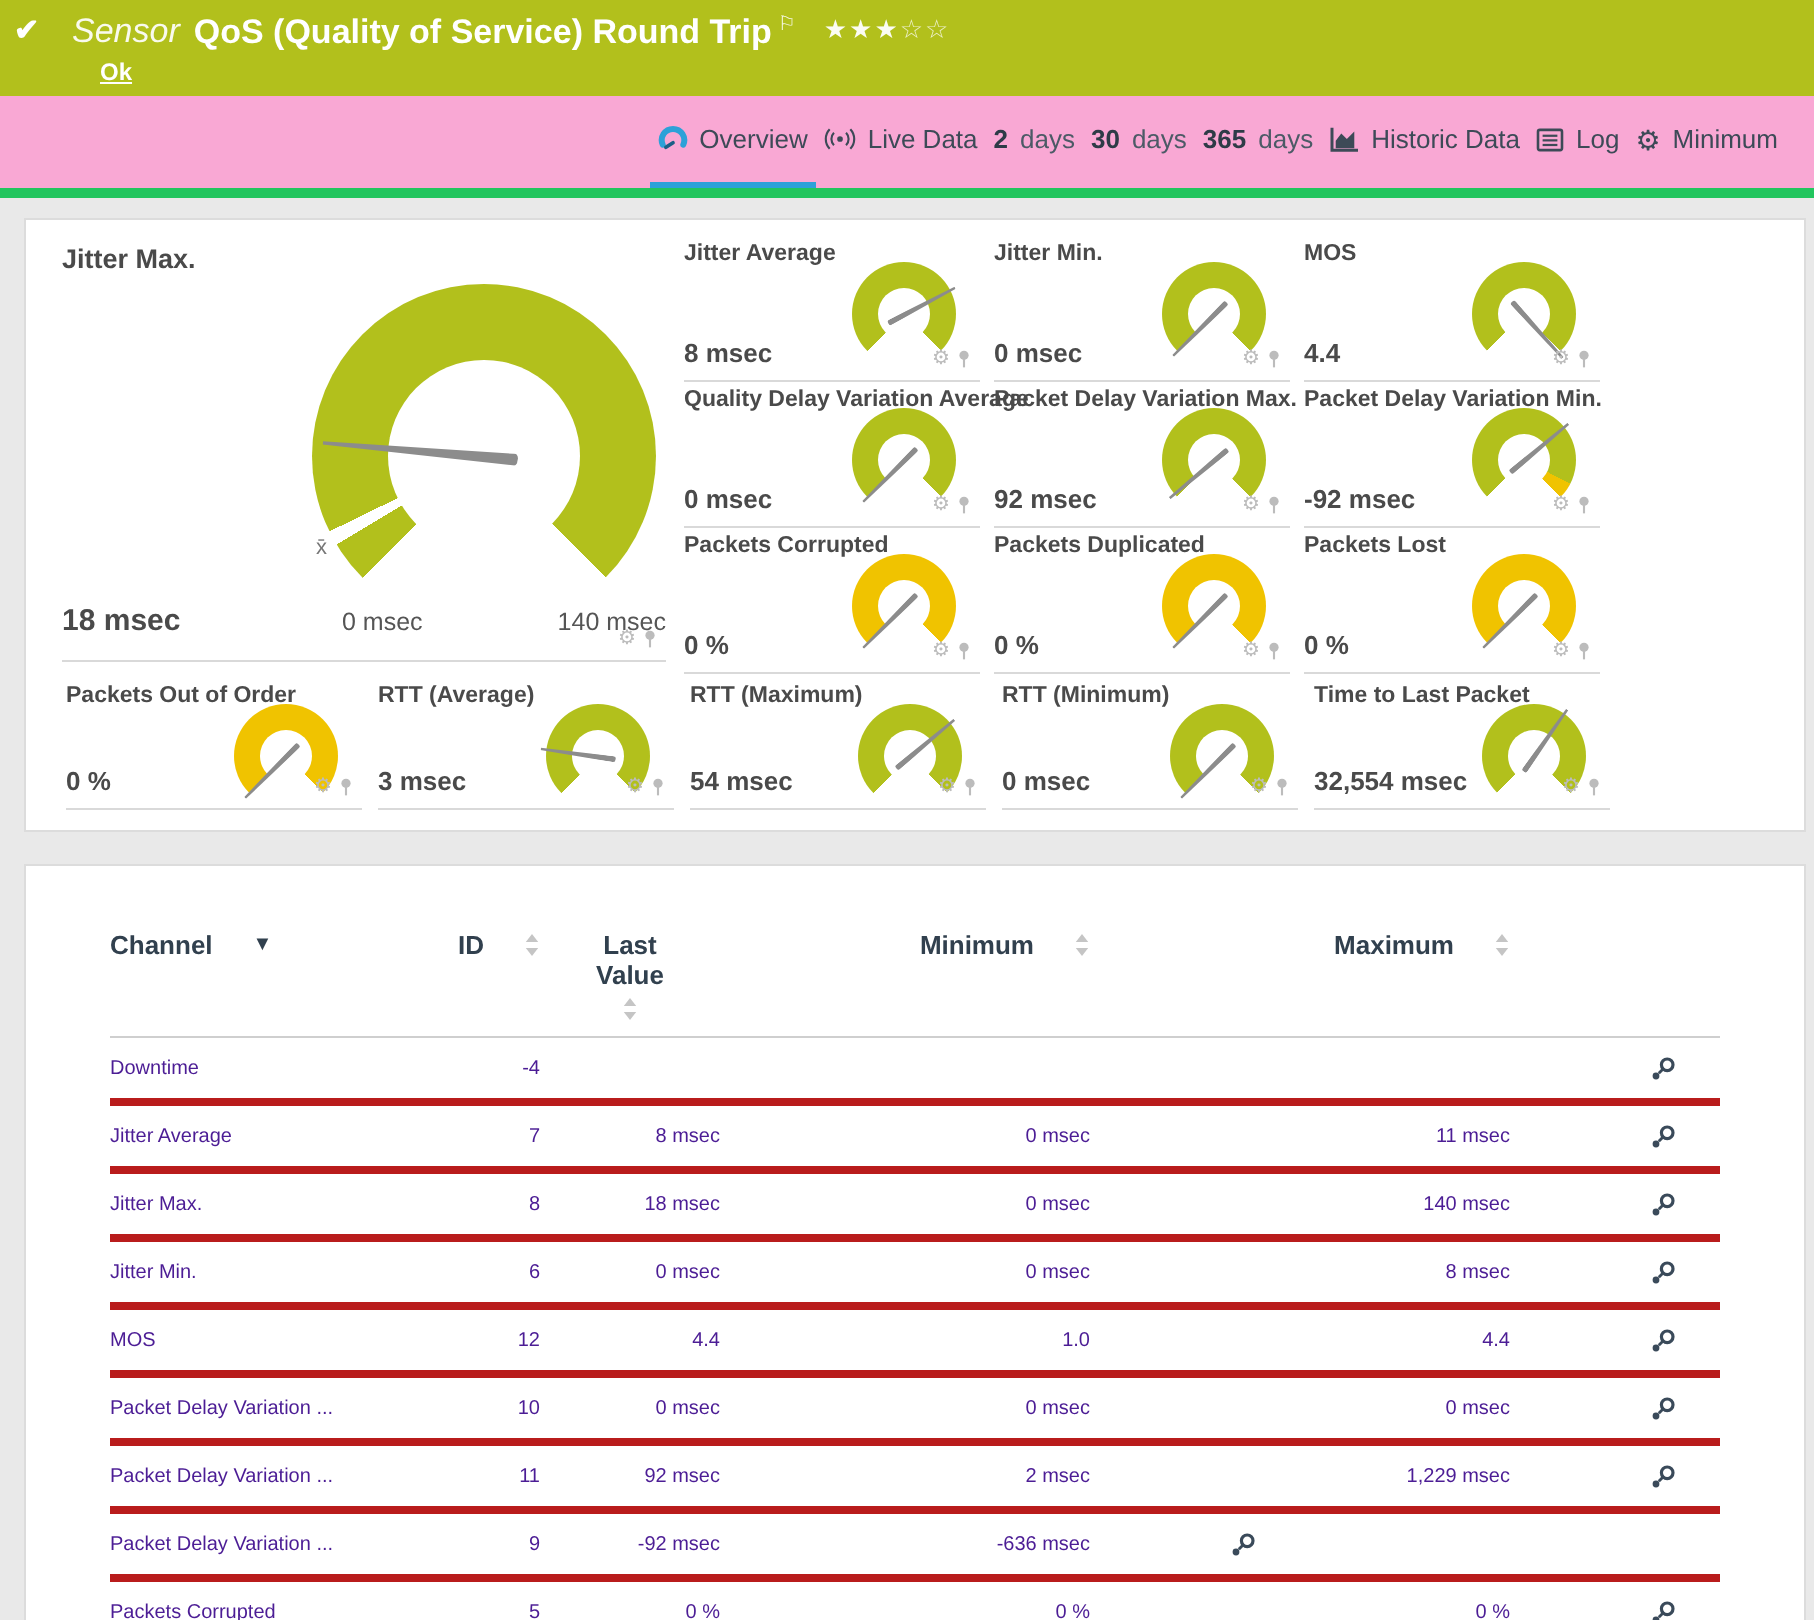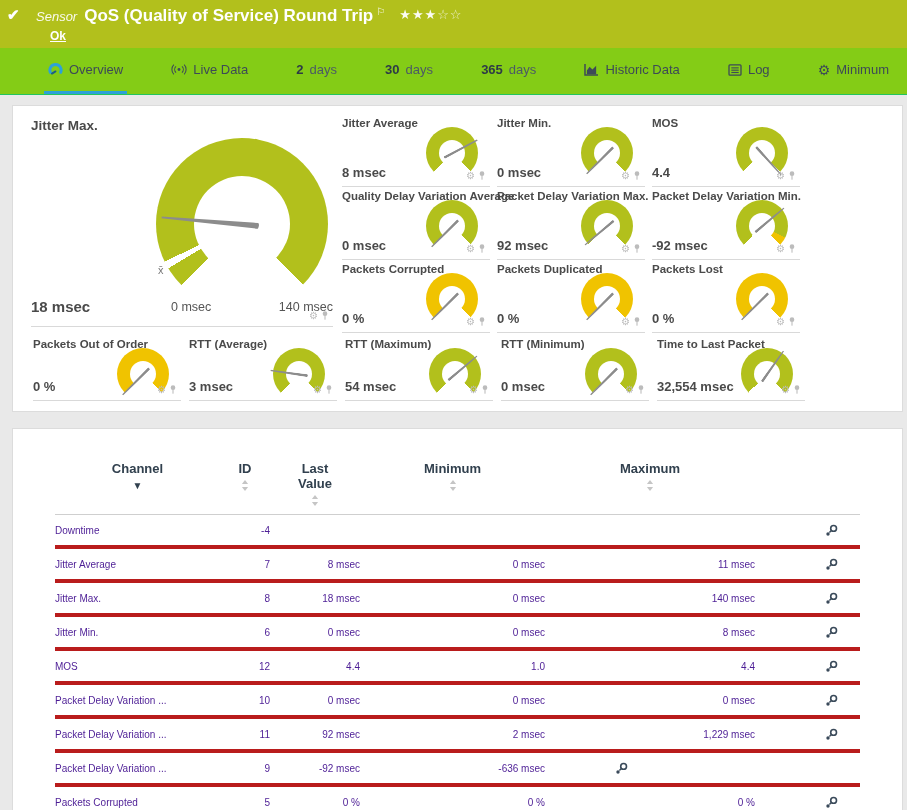--- a/index.html
+++ b/index.html
@@ -6,27 +6,27 @@
   body{
     width:907px;height:810px;overflow:hidden;
     background:#e9e9e9;
     font-family:"Liberation Sans", sans-serif;
     -webkit-font-smoothing:antialiased;
   }
   
   .sensor-header{height:48px;background:var(--header-green,#b2c01c);position:relative;color:#fff;}
   .hdr-check{position:absolute;left:7px;top:6px;font-size:15px;font-weight:bold;}
   .hdr-line{position:absolute;left:36px;top:6px;white-space:nowrap;}
-  .hdr-kind{font-style:italic;font-size:13px;color:rgba(255,255,255,.92);margin-right:7px;}
+  .hdr-kind{font-style:italic;font-size:17px;color:rgba(255,255,255,.92);margin-right:7px;}
   .hdr-title{font-size:17px;font-weight:bold;}
   .hdr-flag{font-size:10px;vertical-align:super;margin-left:3px;color:rgba(255,255,255,.9);}
   .hdr-stars{margin-left:14px;font-size:13px;letter-spacing:1px;color:rgba(255,255,255,.95);vertical-align:2px;}
   .hdr-status{position:absolute;left:50px;top:29px;font-size:12px;font-weight:bold;text-decoration:underline;}
   
-  .tabbar{height:46px;background:#84cc16;display:flex;align-items:stretch;padding:0 14px 0 44px;border-bottom:1px solid #22c55e;justify-content:space-between;}
+  .tabbar{height:46px;background:#f9a8d4;display:flex;align-items:stretch;padding:0 14px 0 44px;border-bottom:5px solid #22c55e;justify-content:flex-end;}
   .tab{display:flex;align-items:center;gap:6px;font-size:13px;color:#3d4a57;cursor:pointer;border-bottom:3px solid transparent;padding:0 4px;}
   .tab.active{border-bottom-color:#2da1d8;}
   .tab b{font-weight:bold;color:#2e3b47;}
   .tab .dim{color:#4c5a66;}
   .tab svg{display:block;}
   .tab .gearglyph{font-size:14px;color:#3d4a57;line-height:1;}
   
   .panel{background:#fff;border:1px solid #dcdcdc;margin:0 4px 0 12px;position:relative;}
   .gap10{height:10px;} .gap16{height:16px;}
   #gauges-panel{height:305px;}
@@ -55,21 +55,21 @@
   .big-mean{position:absolute;left:127px;top:150px;font-size:11px;color:#777;}
   .big-scale{position:absolute;left:140px;top:186px;width:162px;display:flex;justify-content:space-between;font-size:12.5px;color:#555;}
   .big-value{position:absolute;left:0;top:184px;font-size:15px;font-weight:bold;color:#4a4a4a;}
   .big-rule{position:absolute;left:0;top:212px;width:302px;border-top:1px solid #d9d9d9;}
   .big-icons{position:absolute;right:4px;top:196px;display:flex;gap:3px;align-items:center;color:#bcbcbc;}
   .big-icons .gearglyph{font-size:10px;line-height:1;color:#bcbcbc;cursor:pointer;}
   
   .tbl{padding:32px 42px 0 42px;}
   .thead{display:grid;grid-template-columns:165px 50px 90px 185px 210px 1fr;align-items:start;
     color:#31404e;font-size:13px;font-weight:bold;padding-bottom:8px;border-bottom:1px solid #cfcfcf;}
-  .th{display:flex;align-items:center;gap:4px;flex-direction:column;}
+  .th{display:flex;align-items:center;gap:20px;}
   .th.r{justify-content:flex-end;}
   .th.c{flex-direction:column;align-items:center;gap:0;}
   .th .l2{display:flex;align-items:center;gap:4px;flex-direction:column;}
   .caret{font-size:10px;color:#31404e;}
   .trow{display:grid;grid-template-columns:165px 50px 90px 185px 210px 1fr;align-items:center;height:30px;
     border-bottom:4px solid #b91c1c;font-size:10px;color:#4c1d95;cursor:pointer;}
   .td.r{text-align:right;}
   .td.ico{padding-left:70px;}
   .td.ico svg{display:block;cursor:pointer;}
 </style>

